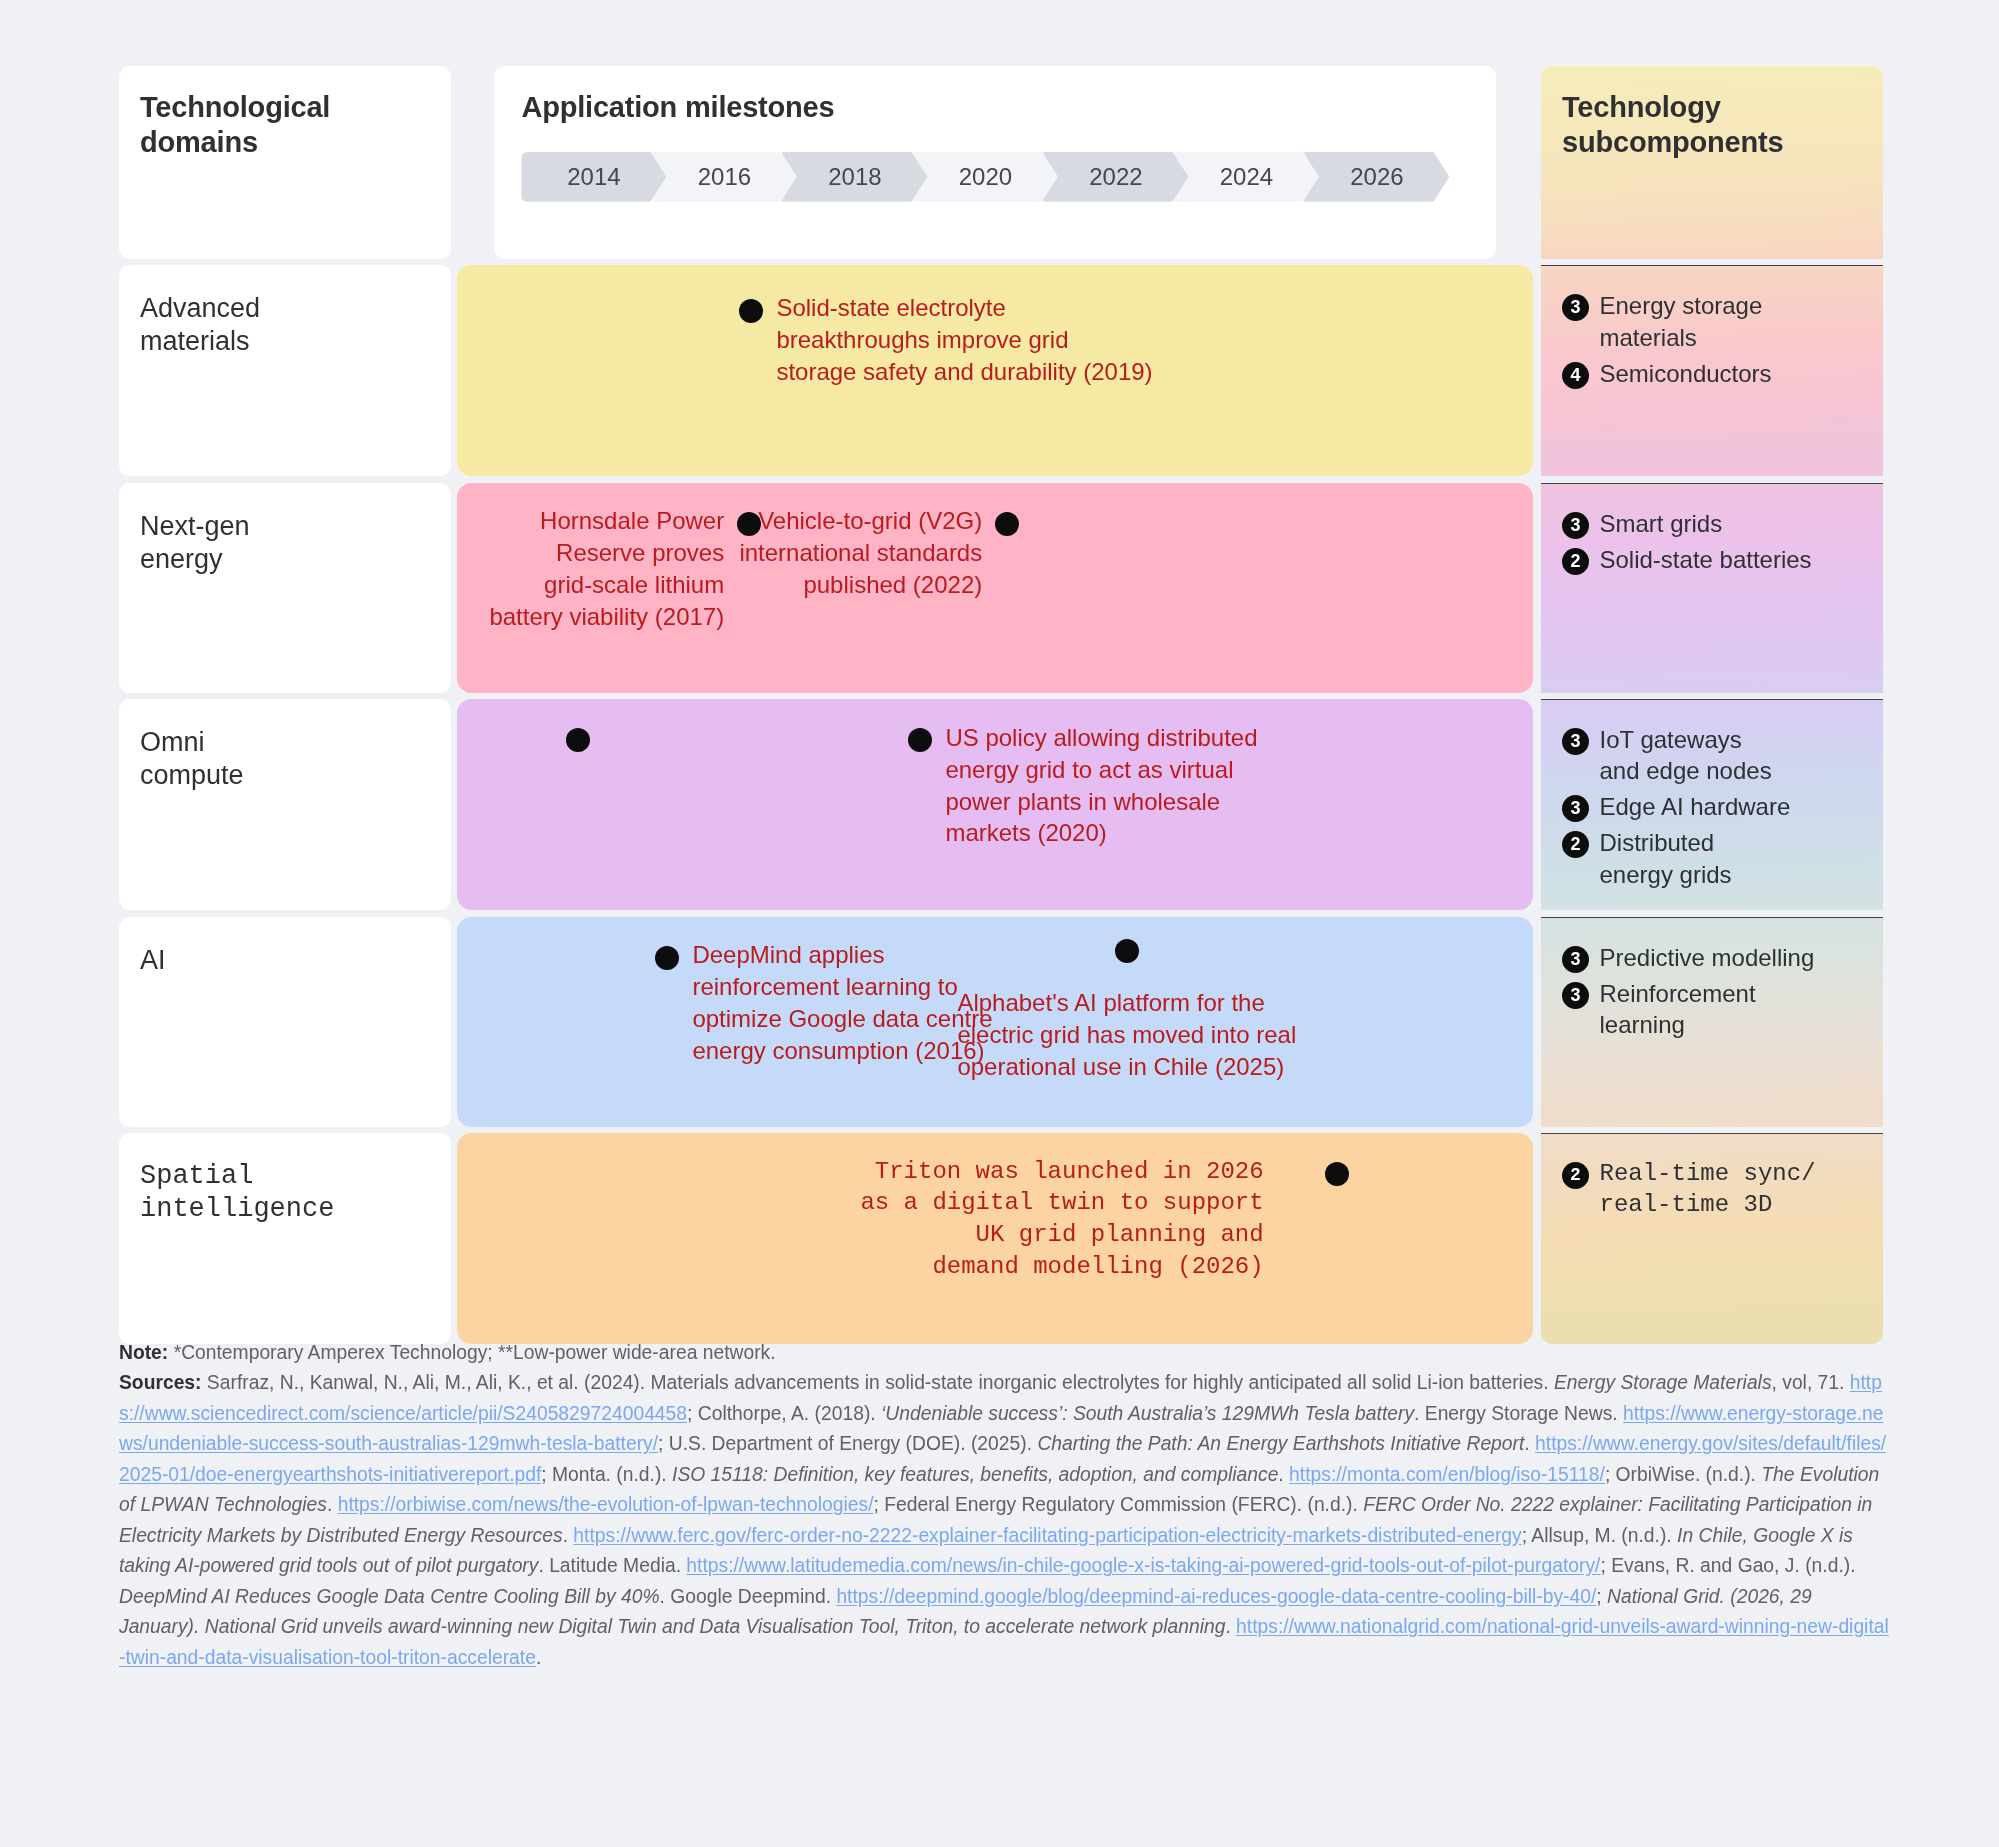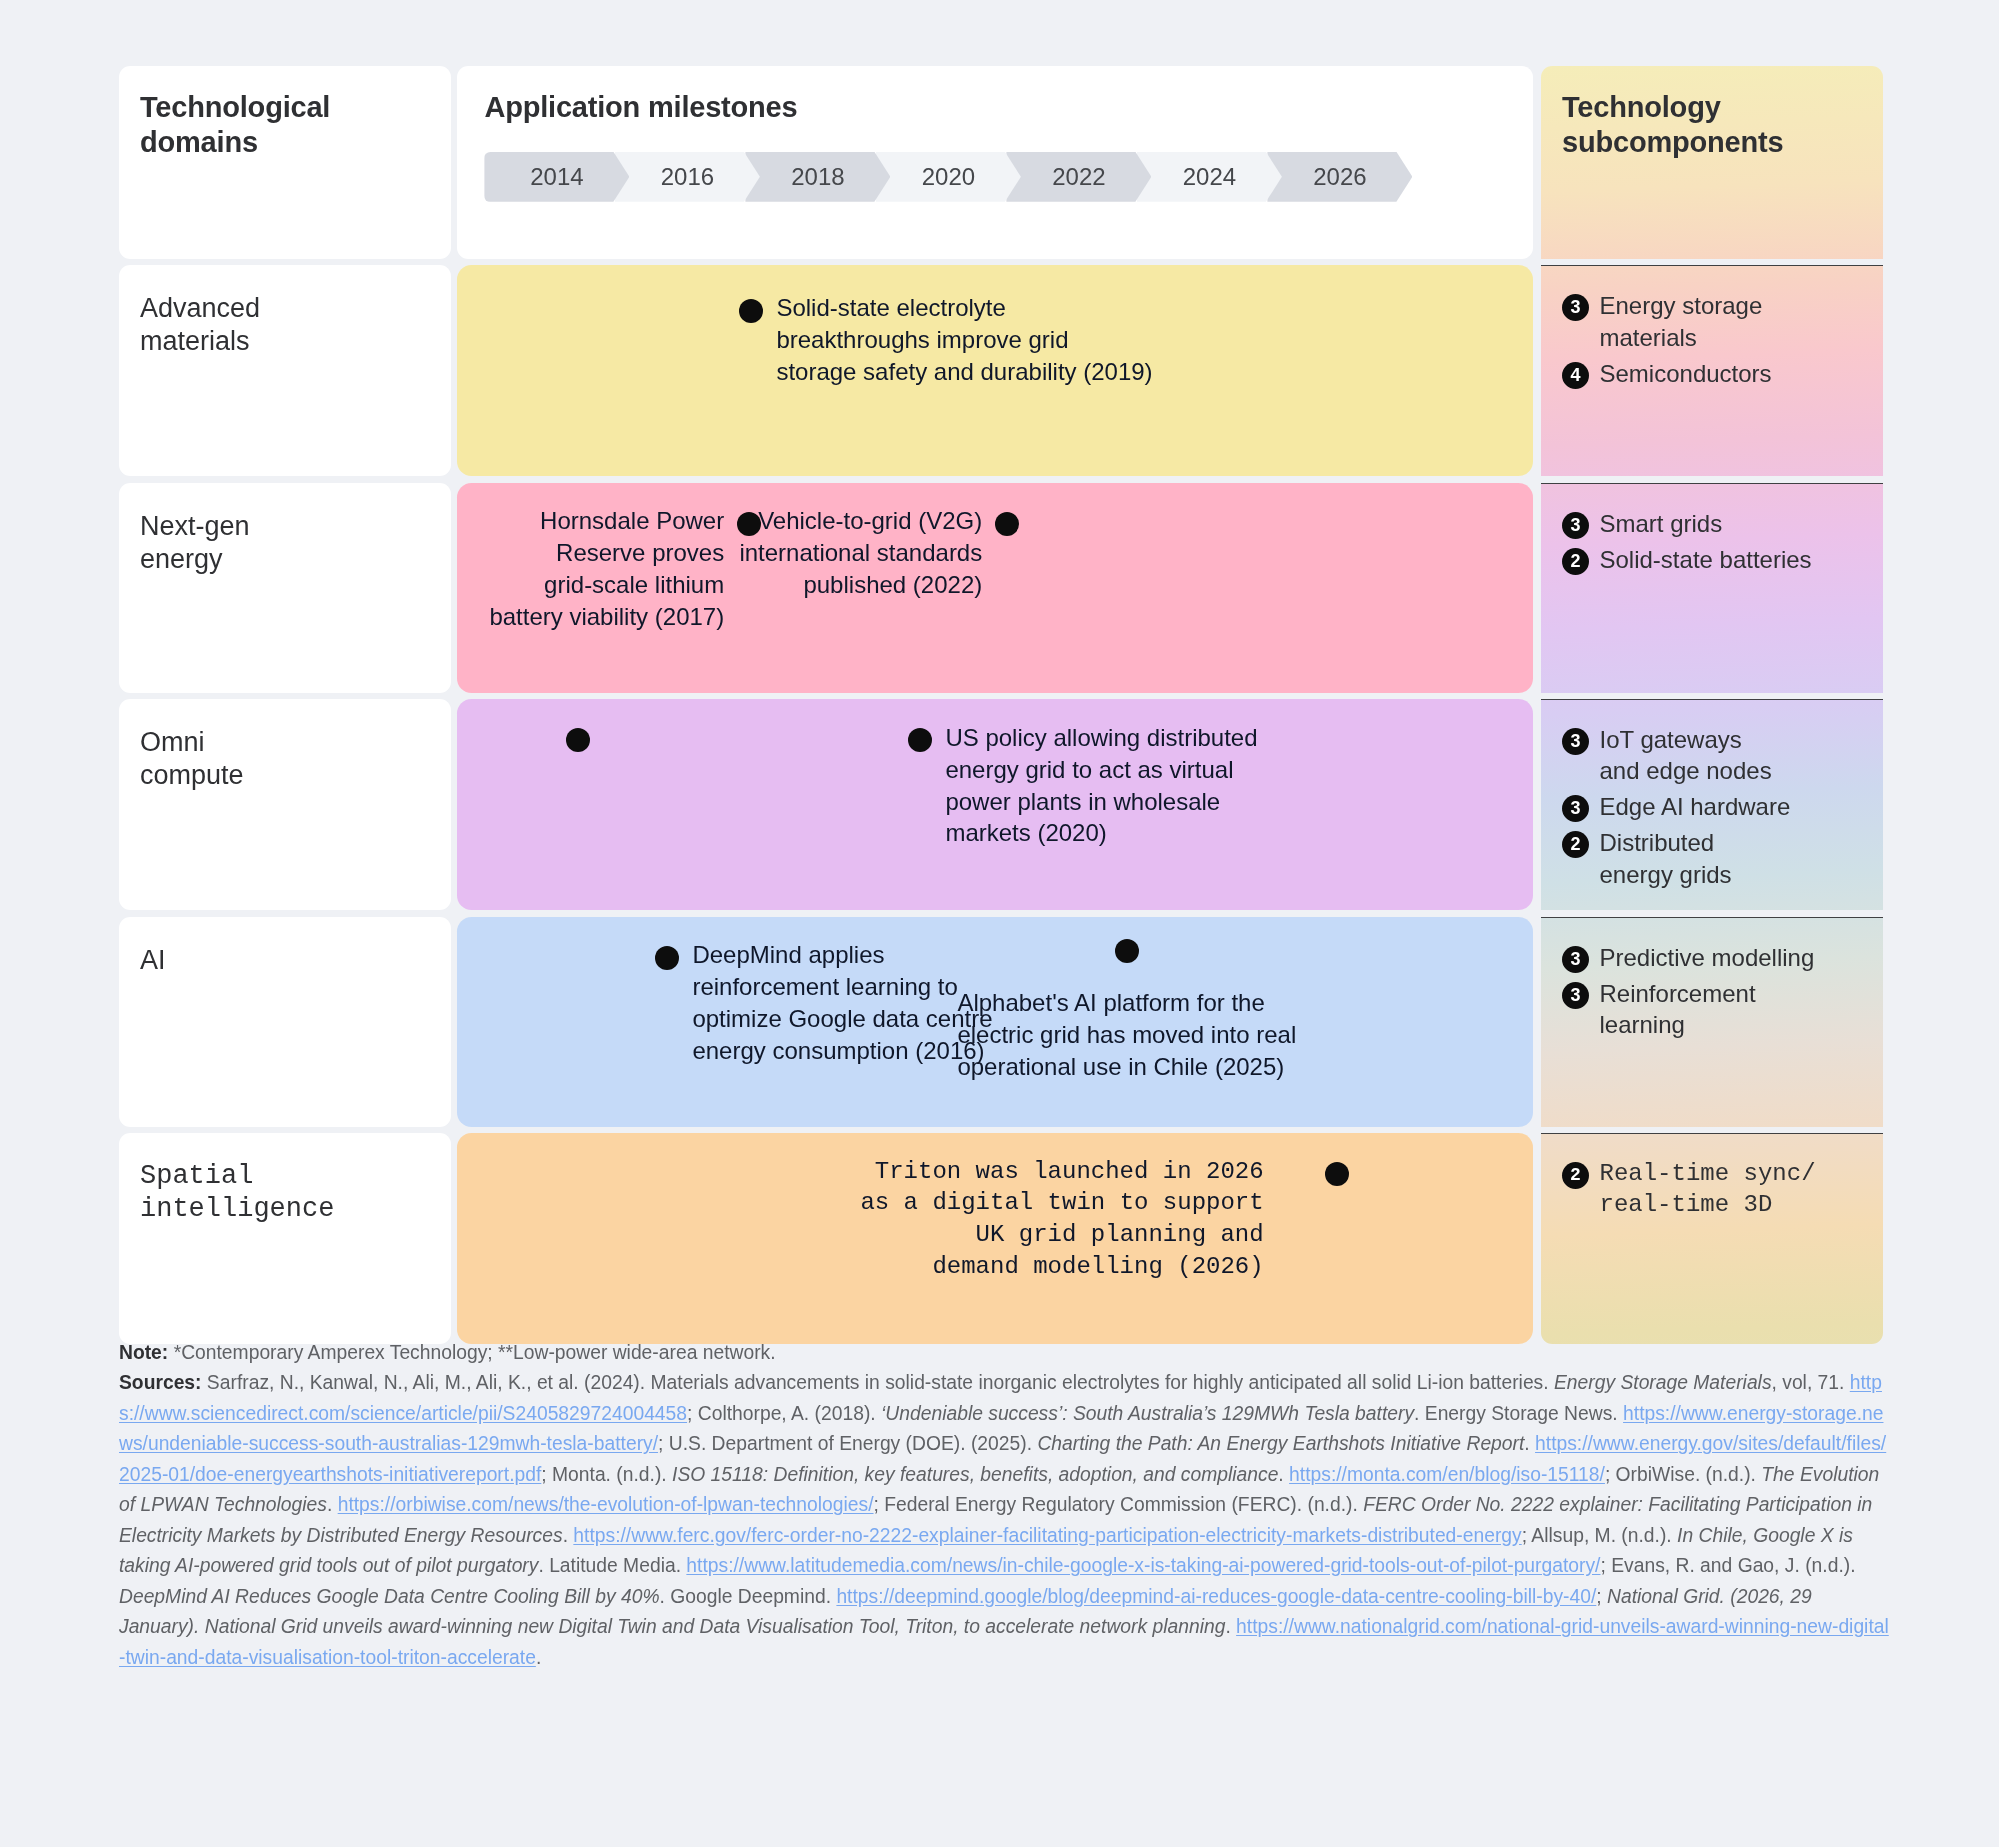--- a/index.html
+++ b/index.html
@@ -145,21 +145,21 @@
     line-height: 1.3;
     color: #2f3033;
     white-space: pre-line;
   }
 
   
   .ms {
     position: absolute;
     font-size: 24px;
     line-height: 1.33;
-    color: #0f172a;
+    color: #b91c1c;
   }
   .ms .dot {
     width: 24px; height: 24px;
     border-radius: 50%;
     background: #0d0d0d;
     display: inline-block;
     flex: 0 0 24px;
   }
   .ms.left { display: flex; align-items: flex-start; }
   .ms.left .dot { margin-top: 6.4px; margin-right: 13px; }
@@ -192,21 +192,21 @@
   }
   .srcs { text-align: left; }
 </style>
 </head>
 <body>
 
 <div class="page">
 
   <div class="matrix">
 
-    <div class="grid-row" style="height:193px;">
+    <div class="grid-row" style="height:193px;gap:37px;">
       <div class="col-domain header">
         <div class="header-title">Technological
 domains</div>
       </div>
       <div class="col-mile header">
         <div class="header-title">Application milestones</div>
         <div class="years" id="years-bar">
             <div class="chev" style="--cbg: #d7dae1; z-index: 20;">
               <span>2014</span>
             </div>

